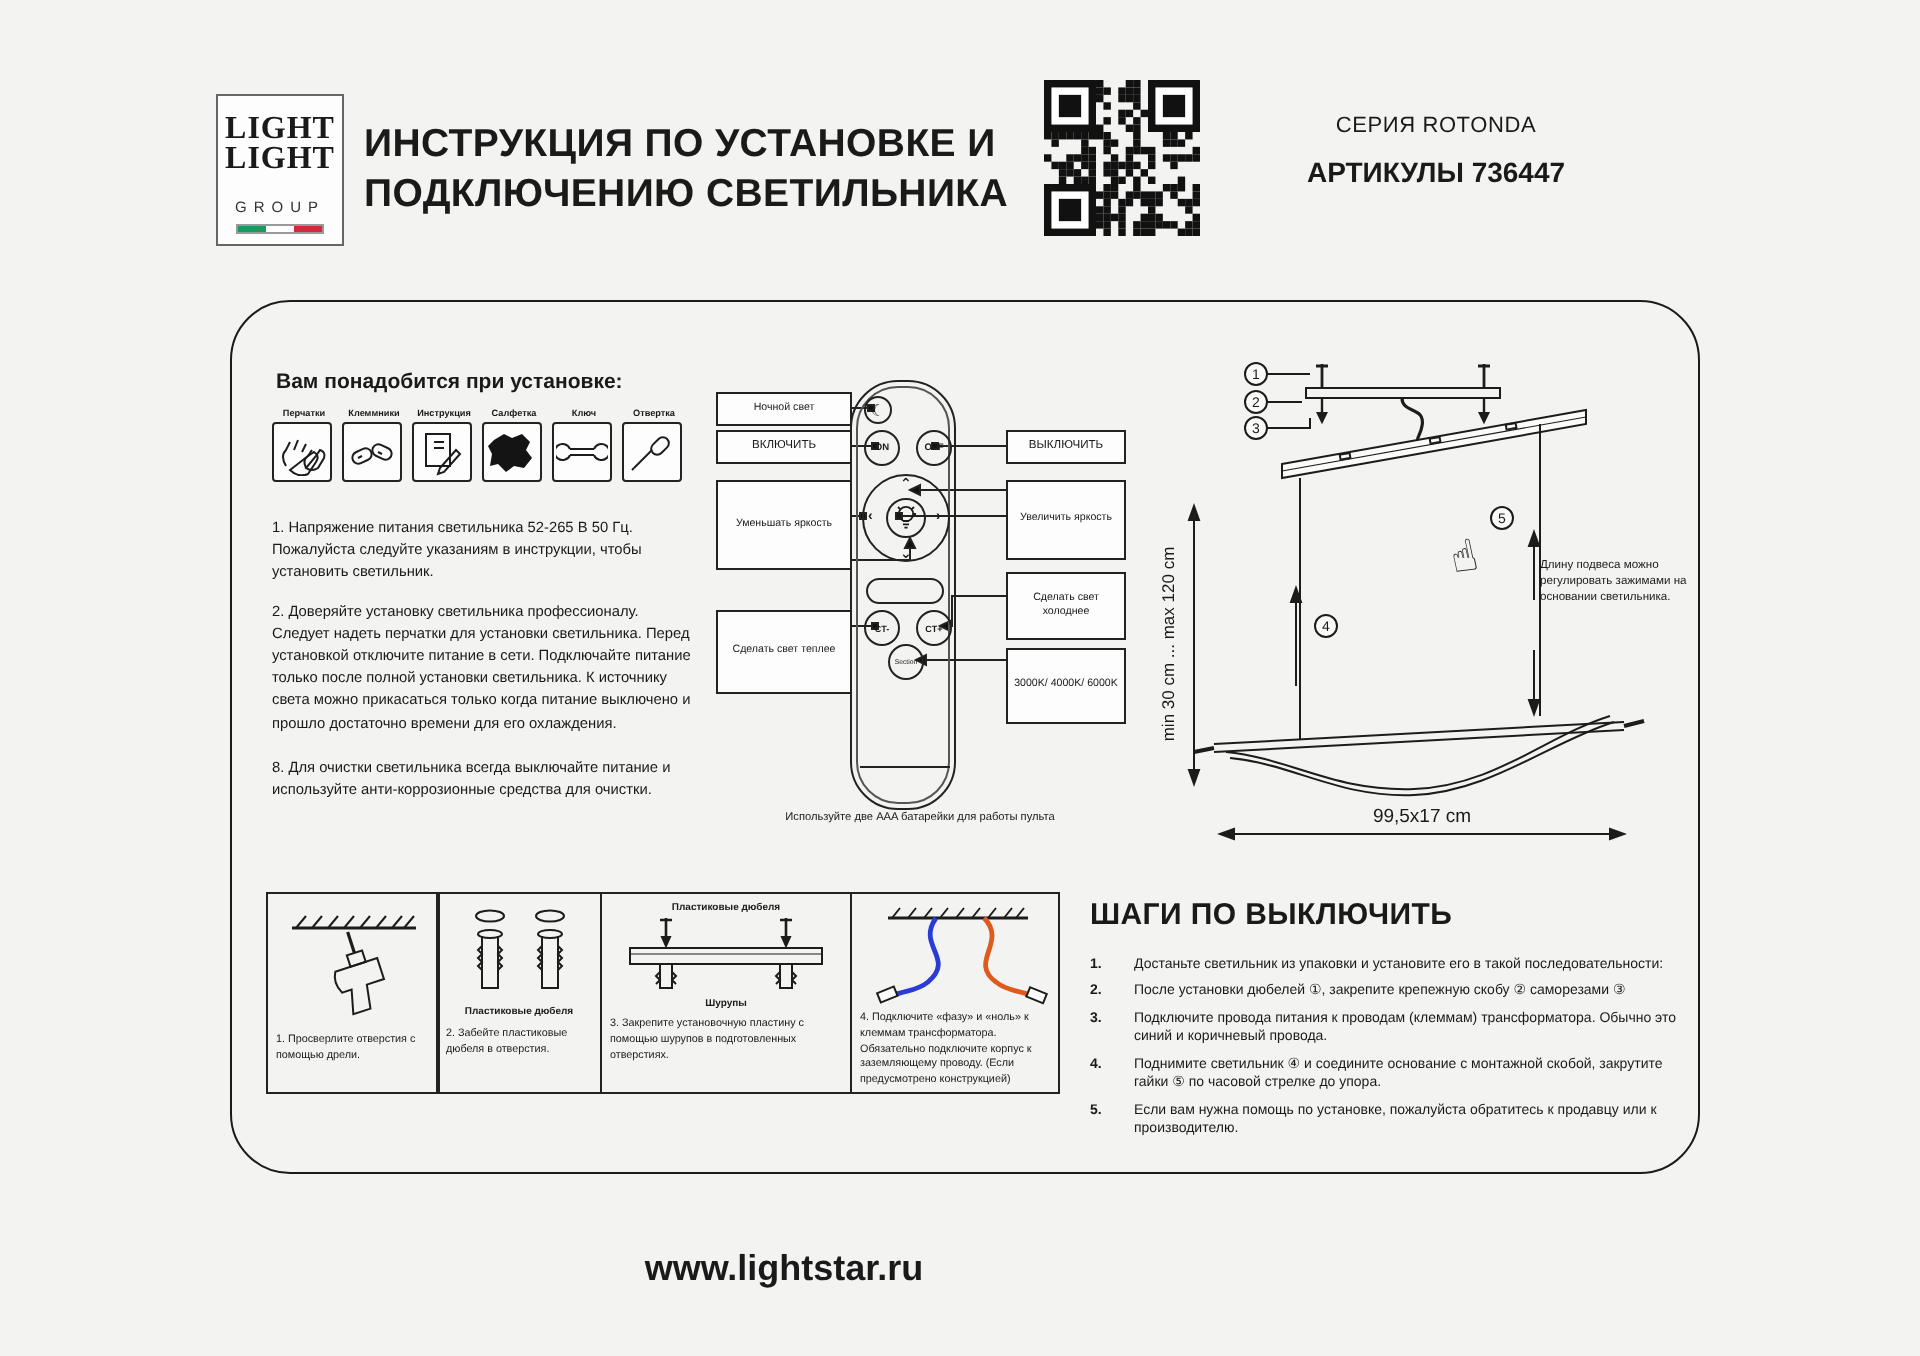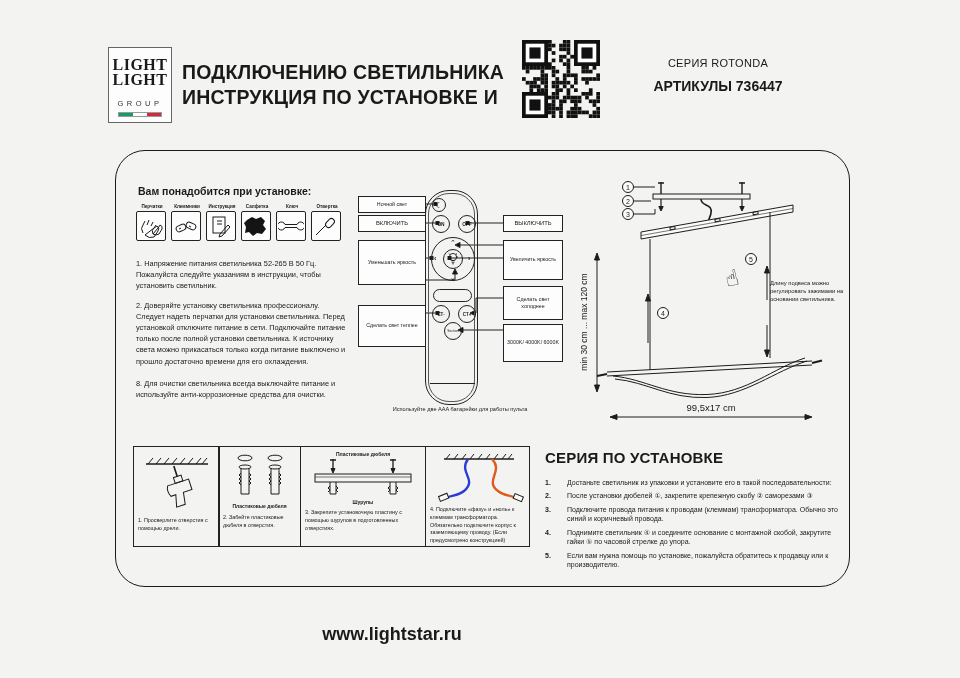--- a/index.html
+++ b/index.html
@@ -57,22 +57,22 @@
   <div class="logo-star">LIGHT</div>
   <div class="logo-group">GROUP</div>
   <div class="logo-flag">
     <span style="background:#169b62"></span>
       <span style="background:#ffffff"></span>
       <span style="background:#d3293d"></span>
   </div>
 </div>
 
 <div class="abs main-title">
+  <div>ИНСТРУКЦИЯ ПО УСТАНОВКЕ И</div>
   <div>ПОДКЛЮЧЕНИЮ СВЕТИЛЬНИКА</div>
-  <div>ИНСТРУКЦИЯ ПО УСТАНОВКЕ И</div>
 </div>
 
 <div class="abs qr">
   <svg viewBox="0 0 84 84" width="78" height="78" id="qrsvg">
       <rect x="0" y="0" width="28" height="28" fill="#111"></rect>
       <rect x="4" y="4" width="20" height="20" fill="#fff"></rect>
       <rect x="8" y="8" width="12" height="12" fill="#111"></rect>
       <rect x="0" y="56" width="28" height="28" fill="#111"></rect>
       <rect x="4" y="60" width="20" height="20" fill="#fff"></rect>
       <rect x="8" y="64" width="12" height="12" fill="#111"></rect>
@@ -483,21 +483,21 @@
       <path d="M16,8 l4,-5 M24,8 l4,-5 M32,8 l4,-5 M40,8 l4,-5 M48,8 l4,-5 M56,8 l4,-5 M64,8 l4,-5 M72,8 l4,-5 M78,8 l4,-5"></path>
     </g>
     <path d="M38,8 C28,22 48,28 34,40 C28,45 22,44 16,47" stroke="#2b3cd6" stroke-width="2.4" fill="none"></path>
     <path d="M62,8 C74,20 54,30 68,40 C74,45 80,44 86,47" stroke="#e05a1e" stroke-width="2.4" fill="none"></path>
     <rect x="9" y="44" width="9" height="5" transform="rotate(-22 13 46)" fill="#fbfbfa" stroke="#1c1c1c"></rect>
     <rect x="84" y="44" width="9" height="5" transform="rotate(22 88 46)" fill="#fbfbfa" stroke="#1c1c1c"></rect>
   </svg>
   <div class="txt" style="margin-top:3px;">4. Подключите «фазу» и «ноль» к клеммам трансформатора. Обязательно подключите корпус к заземляющему проводу. (Если предусмотрено конструкцией)</div>
 </div>
 
-<div class="abs install-heading">СЕРИЯ ПО УСТАНОВКЕ</div>
+<div class="abs install-heading">ШАГИ ПО ВЫКЛЮЧИТЬ</div>
 <div class="abs install-list">
   <div class="n">1.</div>
   <div>Достаньте светильник из упаковки и установите его в такой последовательности:</div>
   <div class="n">2.</div>
   <div>После установки дюбелей ①, закрепите крепежную скобу ② саморезами ③</div>
   <div class="n">3.</div>
   <div>Подключите провода питания к проводам (клеммам) трансформатора. Обычно это синий и коричневый провода.</div>
   <div class="n">4.</div>
   <div>Поднимите светильник ④ и соедините основание с монтажной скобой, закрутите гайки ⑤ по часовой стрелке до упора.</div>
   <div class="n">5.</div>

